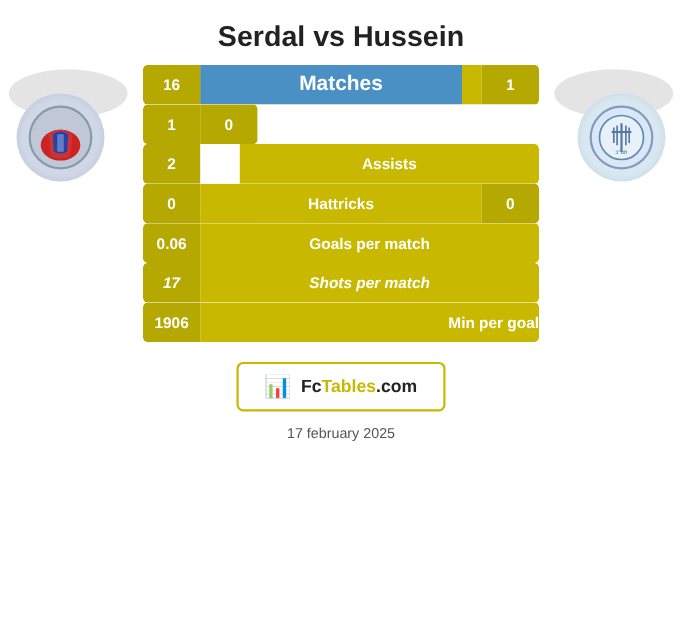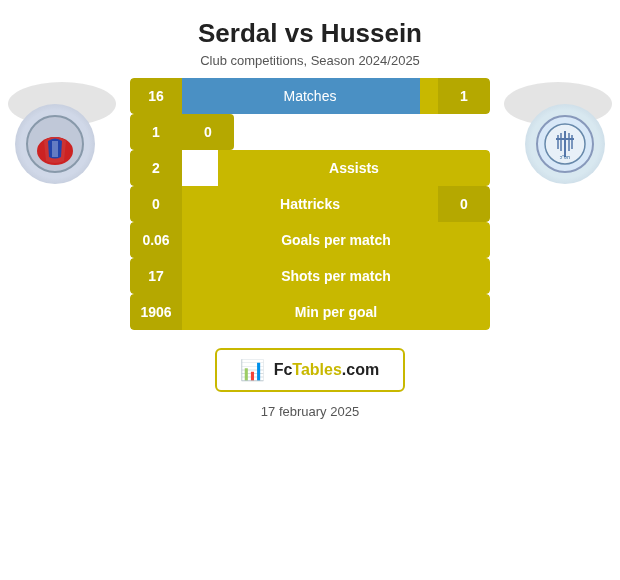--- a/index.html
+++ b/index.html
@@ -118,21 +118,20 @@
       font-size: 13px;
     }
   </style>
 </head>
 <body>
 
 <div class="page-wrapper">
 
   <div class="header">
     <div class="header-title">Serdal vs Hussein</div>
-    <div class="header-subtitle">Club competitions, Season 2024/2025</div>
   </div>
 
   <div style="width:100%; position:relative; display:flex; flex-direction:row; align-items:flex-start; justify-content:center; padding: 0 0 0 0;">
 
     <div style="position:absolute; left:8px; top:8px; width:108px; height:44px; background:#bbb; border-radius:50%; opacity:0.4;"></div>
 
     <div style="position:absolute; right:8px; top:8px; width:108px; height:44px; background:#bbb; border-radius:50%; opacity:0.4;"></div>
 
     <div class="team-logo-left">
       <div class="logo-circle logo-left-bg">
@@ -147,21 +146,21 @@
         </svg>
       </div>
     </div>
 
     <div style="width:360px; display:flex; flex-direction:column; gap:0; margin: 4px auto 0;">
 
     <div style="display: flex; flex-direction: row; align-items: center; height: 36px; border-radius: 4px; overflow: hidden;">
           <div style="background: rgb(181, 168, 0); color: rgb(255, 255, 255); font-size: 14px; font-weight: bold; width: 52px; height: 36px; display: flex; align-items: center; justify-content: center; flex-shrink: 0; border-radius: 4px 0px 0px 4px;">16</div>
           <div style="background: rgb(200, 184, 0); flex: 1 1 0%; height: 36px; display: flex; align-items: center; justify-content: center; position: relative; overflow: hidden; border-radius: 0px;">
             <div style="position: absolute; left: 0px; top: 0px; height: 100%; width: 93%; background: rgb(74, 144, 196);"></div>
-            <span style="color: rgb(255, 255, 255); font-size: 14px; font-weight: normal; z-index: 1; position: relative;">Matches</span>
+            <span style="color: rgb(255, 255, 255); font-size: 19px; font-weight: bold; z-index: 1; position: relative;">Matches</span>
           </div>
           <div style="background: rgb(181, 168, 0); color: rgb(255, 255, 255); font-size: 14px; font-weight: bold; width: 52px; height: 36px; display: flex; align-items: center; justify-content: center; flex-shrink: 0; border-radius: 0px 4px 4px 0px;">1</div>
         </div>
         <div style="display: flex; flex-direction: row; align-items: center; height: 36px; border-radius: 4px; overflow: hidden;">
           <div style="background: rgb(181, 168, 0); color: rgb(255, 255, 255); font-size: 14px; font-weight: bold; width: 52px; height: 36px; display: flex; align-items: center; justify-content: center; flex-shrink: 0; border-radius: 4px 0px 0px 4px;">1</div>
           <div style="background: rgb(181, 168, 0); color: rgb(255, 255, 255); font-size: 14px; font-weight: bold; width: 52px; height: 36px; display: flex; align-items: center; justify-content: center; flex-shrink: 0; border-radius: 0px 4px 4px 0px;">0</div>
         </div>
         <div style="display: flex; flex-direction: row; align-items: center; height: 36px; border-radius: 4px; overflow: hidden;">
           <div style="background: rgb(181, 168, 0); color: rgb(255, 255, 255); font-size: 14px; font-weight: bold; width: 52px; height: 36px; display: flex; align-items: center; justify-content: center; flex-shrink: 0; border-radius: 4px 0px 0px 4px;">2</div>
           <div style="background: rgb(200, 184, 0); flex: 1 1 0%; height: 36px; display: flex; align-items: center; justify-content: center; position: relative; overflow: hidden; border-radius: 0px 4px 4px 0px; margin-left: 36px;">
@@ -174,29 +173,29 @@
             <span style="color: rgb(255, 255, 255); font-size: 14px; font-weight: bold; z-index: 1; position: relative;">Hattricks</span>
           </div>
           <div style="background: rgb(181, 168, 0); color: rgb(255, 255, 255); font-size: 14px; font-weight: bold; width: 52px; height: 36px; display: flex; align-items: center; justify-content: center; flex-shrink: 0; border-radius: 0px 4px 4px 0px;">0</div>
         </div>
         <div style="display: flex; flex-direction: row; align-items: center; height: 36px; border-radius: 4px; overflow: hidden;">
           <div style="background: rgb(181, 168, 0); color: rgb(255, 255, 255); font-size: 14px; font-weight: bold; width: 52px; height: 36px; display: flex; align-items: center; justify-content: center; flex-shrink: 0; border-radius: 4px 0px 0px 4px;">0.06</div>
           <div style="background: rgb(200, 184, 0); flex: 1 1 0%; height: 36px; display: flex; align-items: center; justify-content: center; position: relative; overflow: hidden; border-radius: 0px 4px 4px 0px;">
             <span style="color: rgb(255, 255, 255); font-size: 14px; font-weight: bold; z-index: 1; position: relative;">Goals per match</span>
           </div>
         </div>
-        <div style="display: flex; flex-direction: row; align-items: center; height: 36px; border-radius: 4px; overflow: hidden;">
+        <div style="display: flex; flex-direction: row; align-items: center; height: 36px; border-radius: 4px; overflow: hidden; font-style: italic;">
           <div style="background: rgb(181, 168, 0); color: rgb(255, 255, 255); font-size: 14px; font-weight: bold; width: 52px; height: 36px; display: flex; align-items: center; justify-content: center; flex-shrink: 0; border-radius: 4px 0px 0px 4px;">17</div>
           <div style="background: rgb(200, 184, 0); flex: 1 1 0%; height: 36px; display: flex; align-items: center; justify-content: center; position: relative; overflow: hidden; border-radius: 0px 4px 4px 0px;">
             <span style="color: rgb(255, 255, 255); font-size: 14px; font-weight: bold; z-index: 1; position: relative;">Shots per match</span>
           </div>
         </div>
         <div style="display: flex; flex-direction: row; align-items: center; height: 36px; border-radius: 4px; overflow: hidden;">
           <div style="background: rgb(181, 168, 0); color: rgb(255, 255, 255); font-size: 14px; font-weight: bold; width: 52px; height: 36px; display: flex; align-items: center; justify-content: center; flex-shrink: 0; border-radius: 4px 0px 0px 4px;">1906</div>
-          <div style="background: rgb(200, 184, 0); flex: 1 1 0%; height: 36px; display: flex; align-items: center; justify-content: center; position: relative; overflow: hidden; border-radius: 0px 4px 4px 0px;">
+          <div style="background: rgb(200, 184, 0); flex: 1 1 0%; height: 36px; display: flex; align-items: center; justify-content: flex-end; position: relative; overflow: hidden; border-radius: 0px 4px 4px 0px;">
             <span style="color: rgb(255, 255, 255); font-size: 14px; font-weight: bold; z-index: 1; position: relative;">Min per goal</span>
           </div>
         </div>
       </div>
 
     <div class="team-logo-right">
       <div class="logo-circle logo-right-bg">
         <svg width="62" height="62" viewBox="0 0 62 62">
           <circle cx="31" cy="31" r="28" fill="#d8e8f8" stroke="#8899bb" stroke-width="2"></circle>
 

